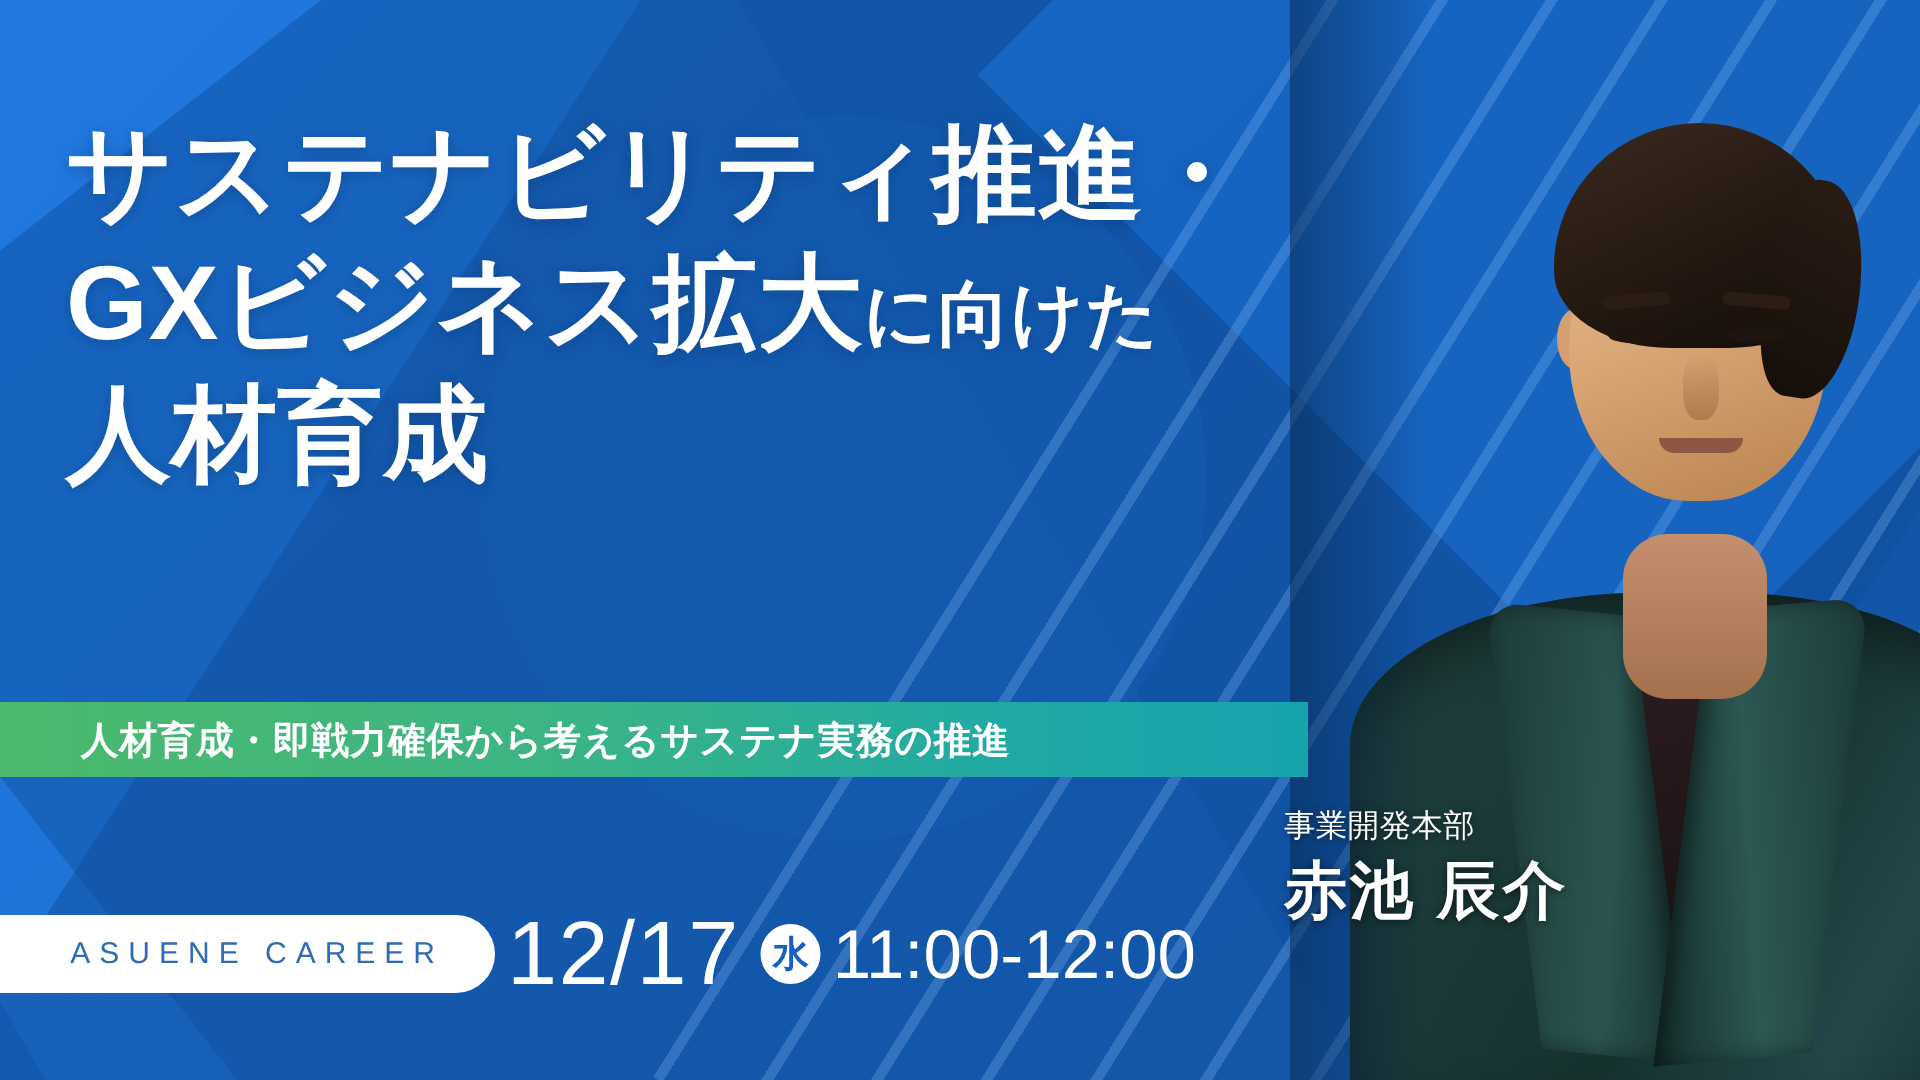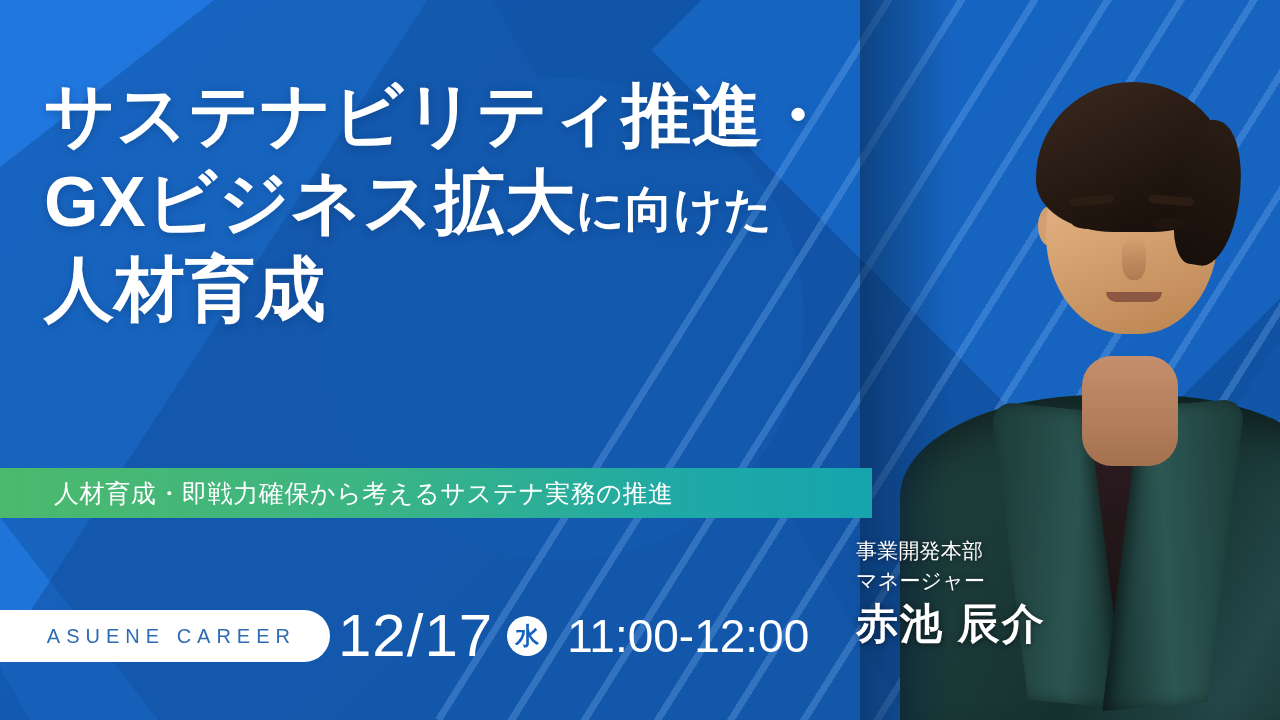--- a/index.html
+++ b/index.html
@@ -261,21 +261,21 @@
     top: 468px;
     width: 872px;
     height: 50px;
     background: linear-gradient(90deg, #4cb96c 0%, #3cb584 42%, #1fa9a6 78%, #16a4ad 100%);
     display: flex;
     align-items: center;
   }
   .subbar .txt {
     color: #ffffff;
     font-size: 25px;
-    font-weight: 400;
+    font-weight: 700;
     letter-spacing: .6px;
     margin-left: 54px;
   }
 
   
   .logo-pill {
     position: absolute;
     left: -34px;
     top: 610px;
     width: 364px;
@@ -321,21 +321,20 @@
     display: flex;
     align-items: center;
     justify-content: center;
     margin: 0 8px 0 14px;
   }
   .datetime .time {
     font-size: 46px;
     font-weight: 400;
     letter-spacing: 0;
     line-height: 1;
-    margin-left: 12px;
   }
 
   
   .speaker {
     position: absolute;
     left: 856px;
     top: 536px;
     color: #ffffff;
     text-shadow: 0 1px 6px rgba(0,0,0,.55);
   }
@@ -399,17 +398,16 @@
   </div>
 
   <div class="datetime">
     <span class="date">12/17</span>
     <span class="dow">水</span>
     <span class="time">11:00-12:00</span>
   </div>
 
   <div class="speaker">
     <div class="role-line">事業開発本部</div>
-    <div class="role-line">マネージャー</div>
     <div class="name">赤池 辰介</div>
   </div>
 
 </div>
 
 </body></html>

